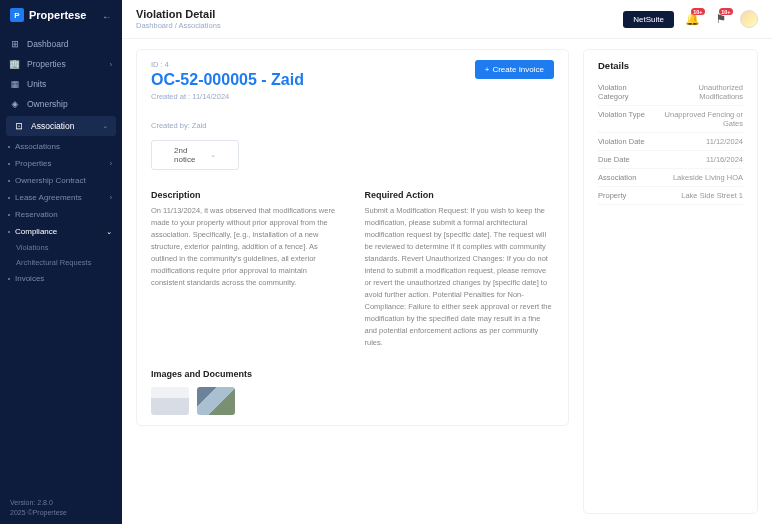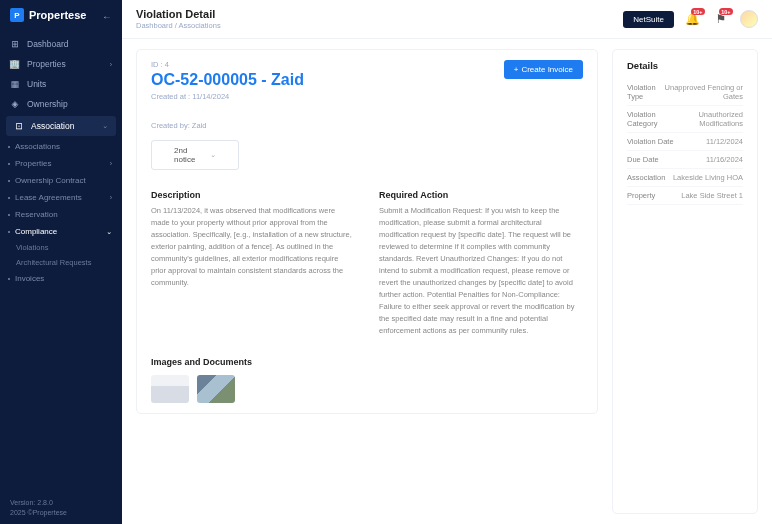--- a/index.html
+++ b/index.html
@@ -44,21 +44,21 @@
 .select-box { margin-top: 10px; border: 1px solid #e1e5ec; border-radius: 3px; padding: 5px 22px; font-size: 8px; color: #555; width: 88px; display: flex; justify-content: space-between; align-items: center; cursor: pointer; }
 .desc-section { display: flex; gap: 24px; margin-top: 20px; }
 .desc-col { flex: 1; }
 .desc-title { font-size: 9px; font-weight: 600; color: #222; margin-bottom: 5px; }
 .desc-text { font-size: 7.5px; color: #888; line-height: 1.6; }
 .images-section { margin-top: 20px; }
 .img-row { display: flex; gap: 8px; margin-top: 8px; }
 .thumb { width: 38px; height: 28px; border-radius: 3px; background: #e8ecf2; overflow: hidden; cursor: pointer; }
 .thumb.t1 { background: linear-gradient(180deg,#f0f2f5 40%,#d8dde5 40%); }
 .thumb.t2 { background: linear-gradient(135deg,#6b8299 30%,#a8c0d0 30%,#a8c0d0 60%,#7a9070 60%); }
-.right-panel { width: 146px; }
+.right-panel { width: 175px; }
 .rp-title { font-size: 9.5px; font-weight: 600; color: #222; margin-bottom: 8px; }
 .detail-row { display: flex; justify-content: space-between; padding: 4px 0; font-size: 7.5px; border-bottom: 1px solid #f4f6f9; }
 .dl { color: #888; }
 .dv { color: #999; text-align: right; max-width: 85px; }
 .unit-badge { background: #f0f2f6; padding: 3px 6px; border-radius: 3px; font-size: 7px; color: #555; text-align: center; line-height: 1.3; }
 </style>
 </head>
 <body>
 
 <div class="app">
@@ -184,28 +184,28 @@
               <div class="thumb t2"></div>
             </div>
           </div>
         </div>
       </div>
 
       <aside class="right-panel card">
         <div class="rp-title">Details</div>
         <div id="detail-rows">
             <div class="detail-row">
+              <span class="dl">Violation Category</span>
+              <span class="dv">Unauthorized Modifications</span>
+            </div>
+            <div class="detail-row">
               <span class="dl">Violation Type</span>
               <span class="dv">Unapproved Fencing or Gates</span>
             </div>
             <div class="detail-row">
-              <span class="dl">Violation Category</span>
-              <span class="dv">Unauthorized Modifications</span>
-            </div>
-            <div class="detail-row">
               <span class="dl">Violation Date</span>
               <span class="dv">11/12/2024</span>
             </div>
             <div class="detail-row">
               <span class="dl">Due Date</span>
               <span class="dv">11/16/2024</span>
             </div>
             <div class="detail-row">
               <span class="dl">Association</span>
               <span class="dv">Lakeside Living HOA</span>

